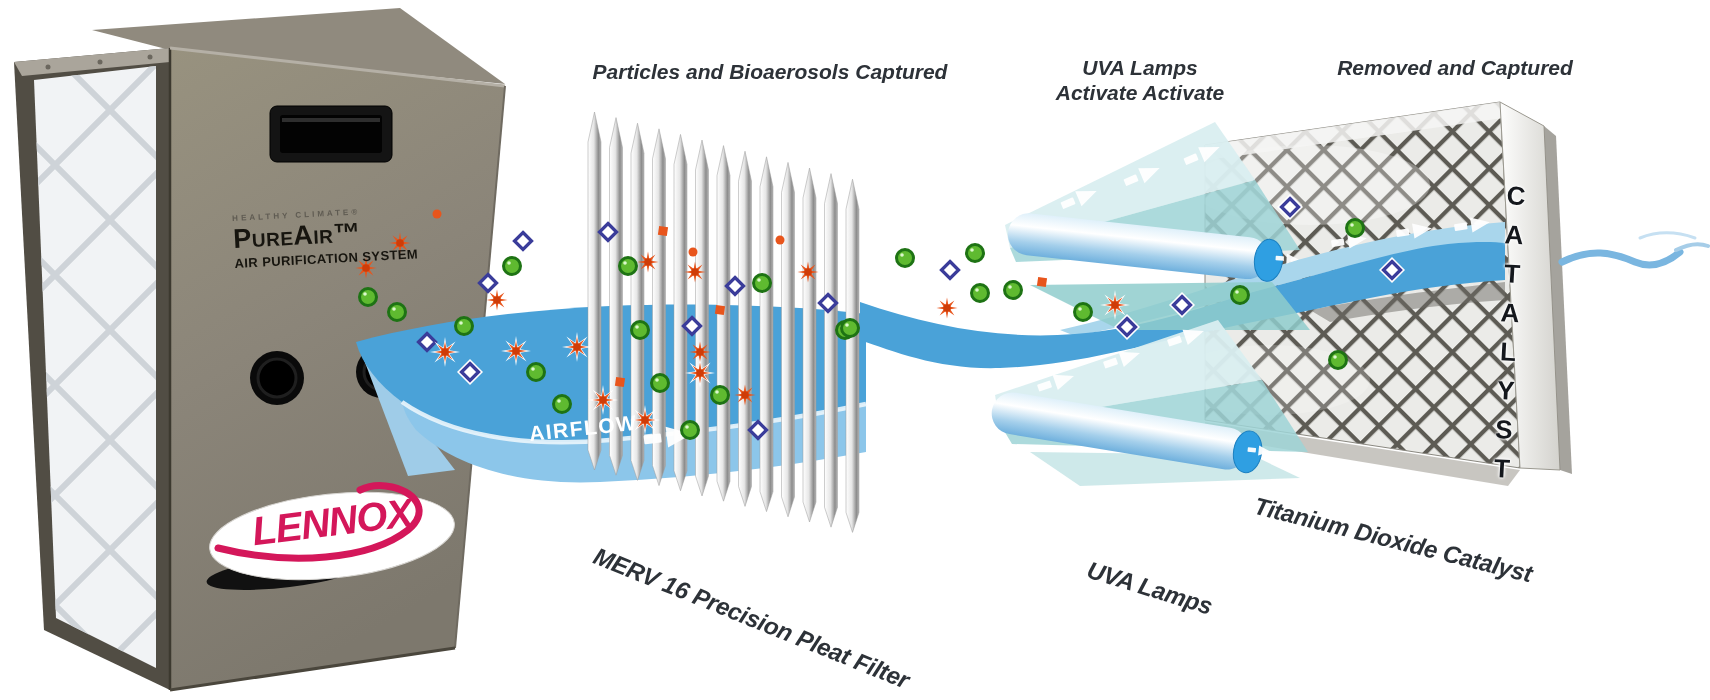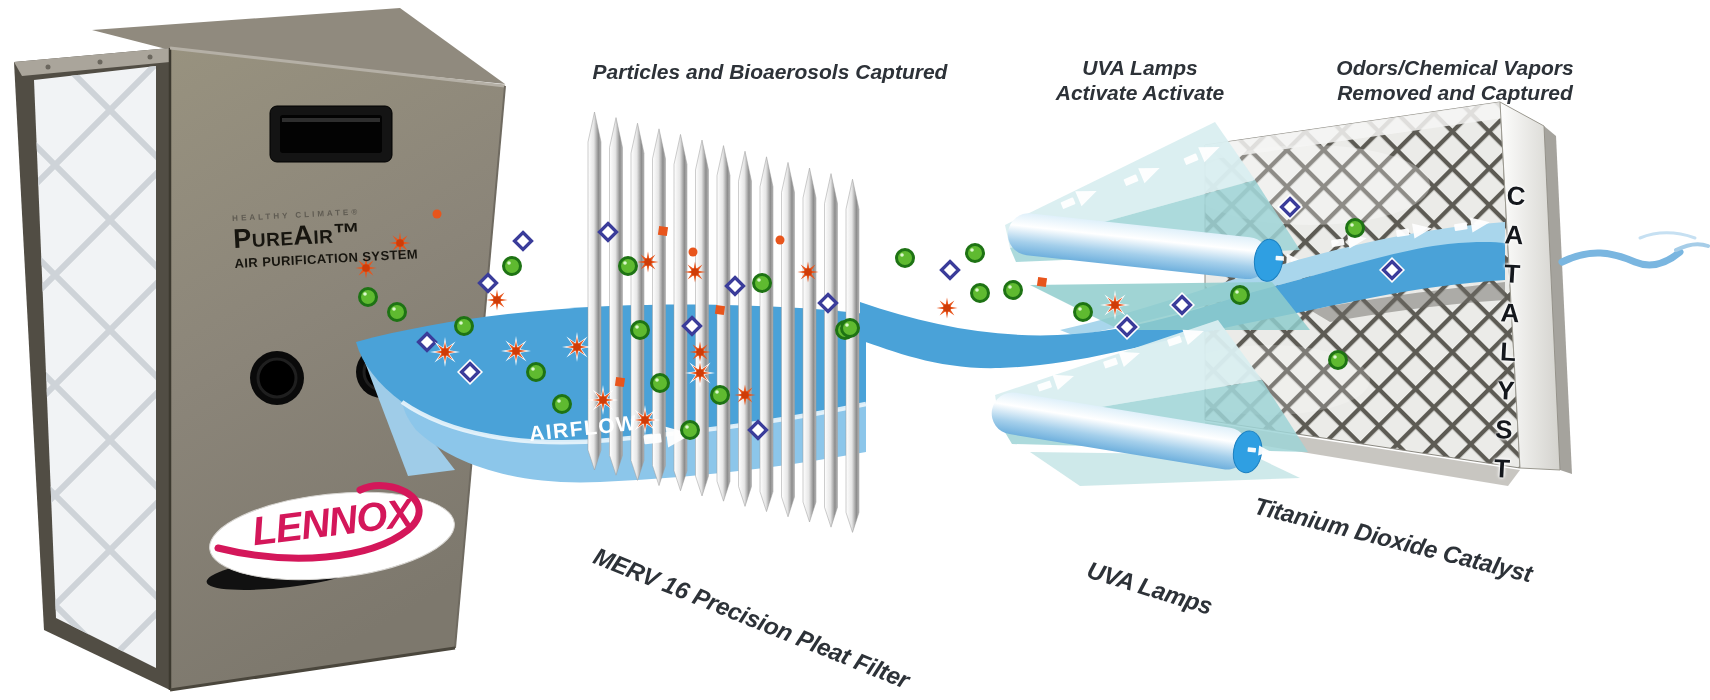--- a/index.html
+++ b/index.html
@@ -421,21 +421,20 @@
 </svg>
 
 <div id="cap-filter-top" class="cap cap-top">Particles and Bioaerosols Captured</div>
 
 <div id="cap-uva-top" class="cap cap-top">
   <div>UVA Lamps</div>
   <div>Activate Activate</div>
 </div>
 
 <div id="cap-cat-top" class="cap cap-top">
-  <div>Odors/Chemical Vapors</div>
   <div>Removed and Captured</div>
 </div>
 
 <div id="cap-merv" class="cap cap-bot">MERV 16 Precision Pleat Filter</div>
 <div id="cap-uva-bot" class="cap cap-bot">UVA Lamps</div>
 <div id="cap-tio2" class="cap cap-bot">Titanium Dioxide Catalyst</div>
 
 <div id="airflow-label">AIRFLOW</div>
 <div id="catalyst-vert">CATALYST</div>
 

